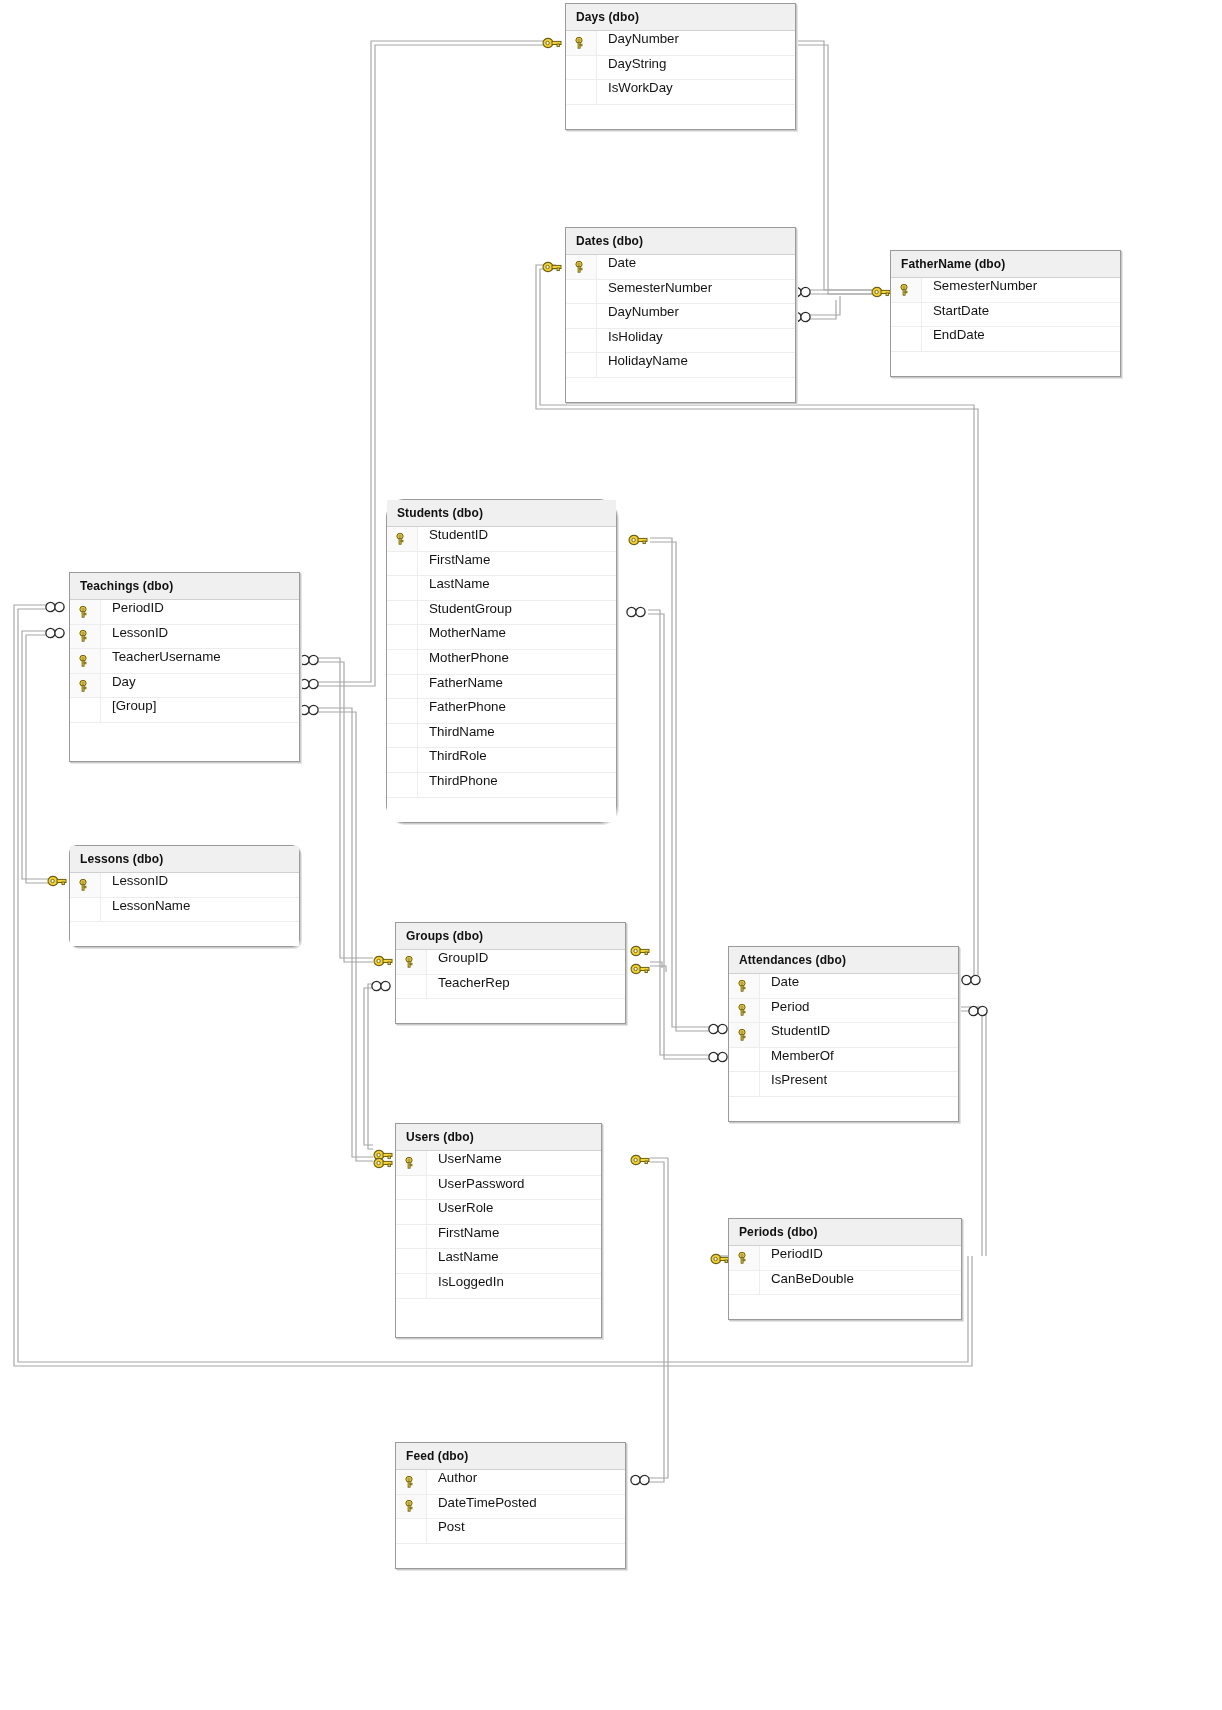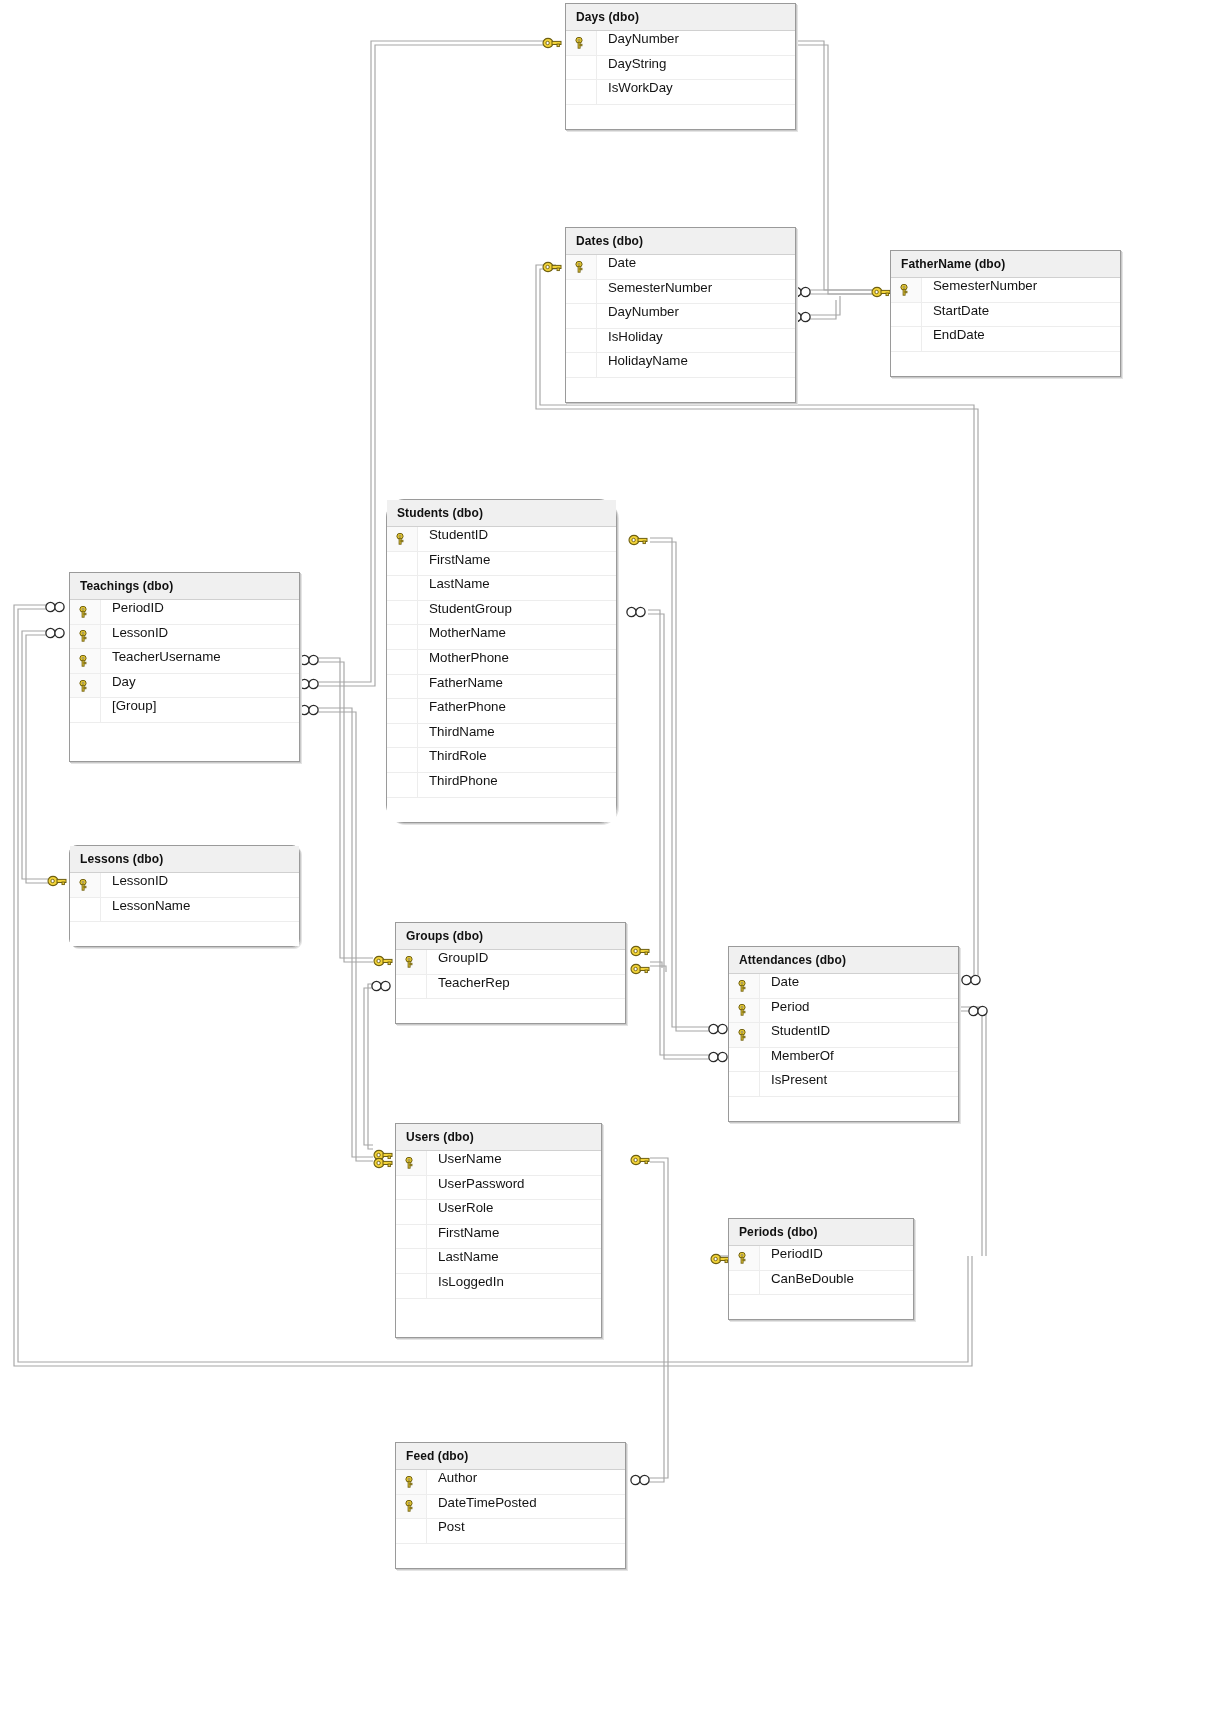--- a/index.html
+++ b/index.html
@@ -465,21 +465,21 @@
             <div class="keycell"></div>
             <div class="fname">LastName</div>
           </div>
           <div class="row nokey">
             <div class="keycell"></div>
             <div class="fname">IsLoggedIn</div>
           </div>
         </div>
         <div class="tbl-foot tall"></div>
       </div>
-      <div class="tbl" style="left: 728px; top: 1218px; width: 186px;">
+      <div class="tbl" style="left: 728px; top: 1218px; width: 234px;">
         <div class="tbl-title">Periods (dbo)</div>
         <div class="rows">
           <div class="row">
             <div class="keycell">
               <svg class="keyico" viewBox="0 0 13 12">
                 <ellipse cx="4" cy="3.2" rx="3.1" ry="2.9" fill="#f2d338" stroke="#6e5f10" stroke-width="1"></ellipse>
                 <circle cx="4" cy="3.1" r="1" fill="#ffffff" stroke="#6e5f10" stroke-width="0.7"></circle>
                 <rect x="3.1" y="5.2" width="2" height="6" fill="#f2d338" stroke="#6e5f10" stroke-width="0.9"></rect>
                 <rect x="5.0" y="7.2" width="2" height="1.6" fill="#f2d338" stroke="#6e5f10" stroke-width="0.8"></rect>
               </svg>

